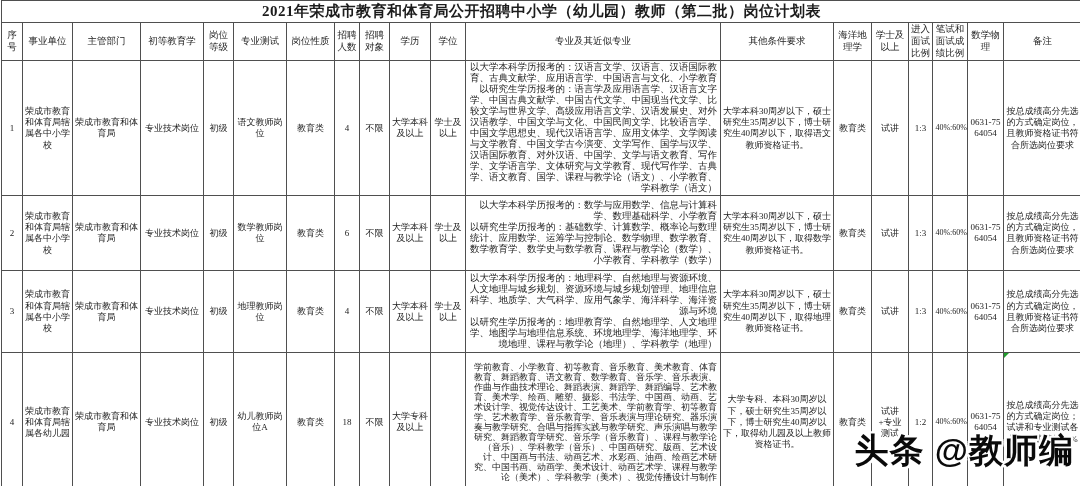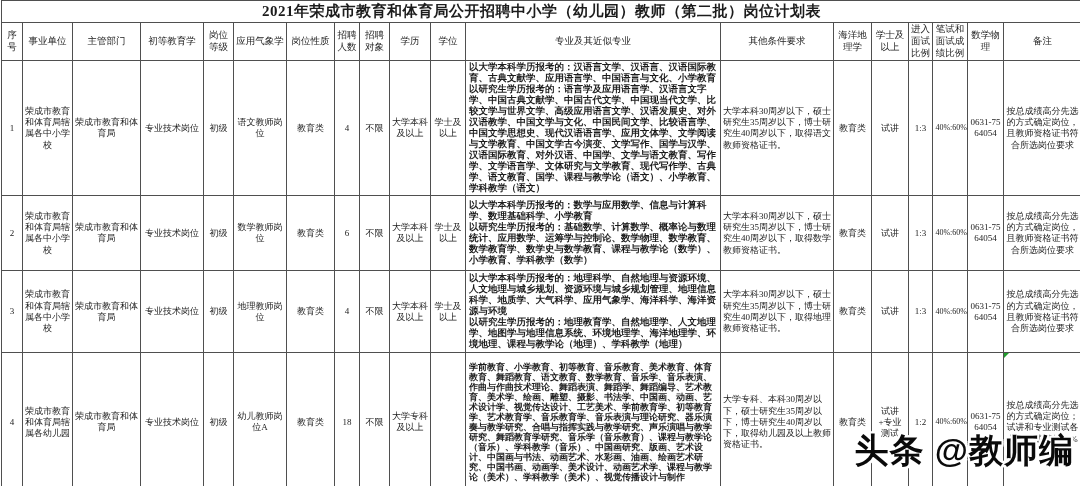--- a/index.html
+++ b/index.html
@@ -8,22 +8,22 @@
     font-family:"Liberation Serif","DejaVu Serif",serif;color:#1c1c1c;
   }
   table{border-collapse:collapse;table-layout:fixed;width:1078px;margin-left:1px;}
   td,th{
     border:1px solid #4f4f4f;font-size:9px;line-height:1.25;padding:1px 2px;
     text-align:center;vertical-align:middle;overflow:hidden;word-break:break-all;
     font-weight:normal;
   }
   .title-cell{font-size:15px;font-weight:bold;letter-spacing:.5px;}
   th{font-size:9.5px;}
-  .left{text-align:left;}
-  .major{font-size:9.5px;line-height:11px;text-align:left;padding:1px 3px;white-space:pre-line;font-weight:bold;}
+  .left{text-align:center;}
+  .major{font-size:9.5px;line-height:11px;text-align:right;padding:1px 3px;white-space:pre-line;}
   .dense{font-size:9px;line-height:10px;}
   .xs{font-size:8px;padding:0;text-align:right;}
   .flag-host{position:relative;}
   .flag{position:absolute;top:0;left:0;width:0;height:0;
         border-top:5px solid #1f9d2c;border-right:5px solid transparent;}
   .watermark{
     position:absolute;right:6px;bottom:12px;z-index:5;
     font-family:"Liberation Sans","DejaVu Sans",sans-serif;font-weight:bold;
     font-size:34px;color:#0a0a0a;letter-spacing:1px;white-space:nowrap;
     text-shadow:-2px -2px 0 #fff,2px -2px 0 #fff,-2px 2px 0 #fff,2px 2px 0 #fff,
@@ -61,21 +61,21 @@
       <tr style="height:21px">
     <td class="title-cell" colspan="19">2021年荣成市教育和体育局公开招聘中小学（幼儿园）教师（第二批）岗位计划表</td>
   </tr>
 
   <tr style="height:35px">
     <th>序号</th>
     <th>事业单位</th>
     <th>主管部门</th>
     <th>初等教育学</th>
     <th>岗位等级</th>
-    <th>应用气象学</th>
+    <th>专业测试</th>
     <th>岗位性质</th>
     <th>招聘人数</th>
     <th>招聘对象</th>
     <th>学历</th>
     <th>学位</th>
     <th>专业及其近似专业</th>
     <th>其他条件要求</th>
     <th>海洋地理学</th>
     <th>学士及以上</th>
     <th>进入面试比例</th>

